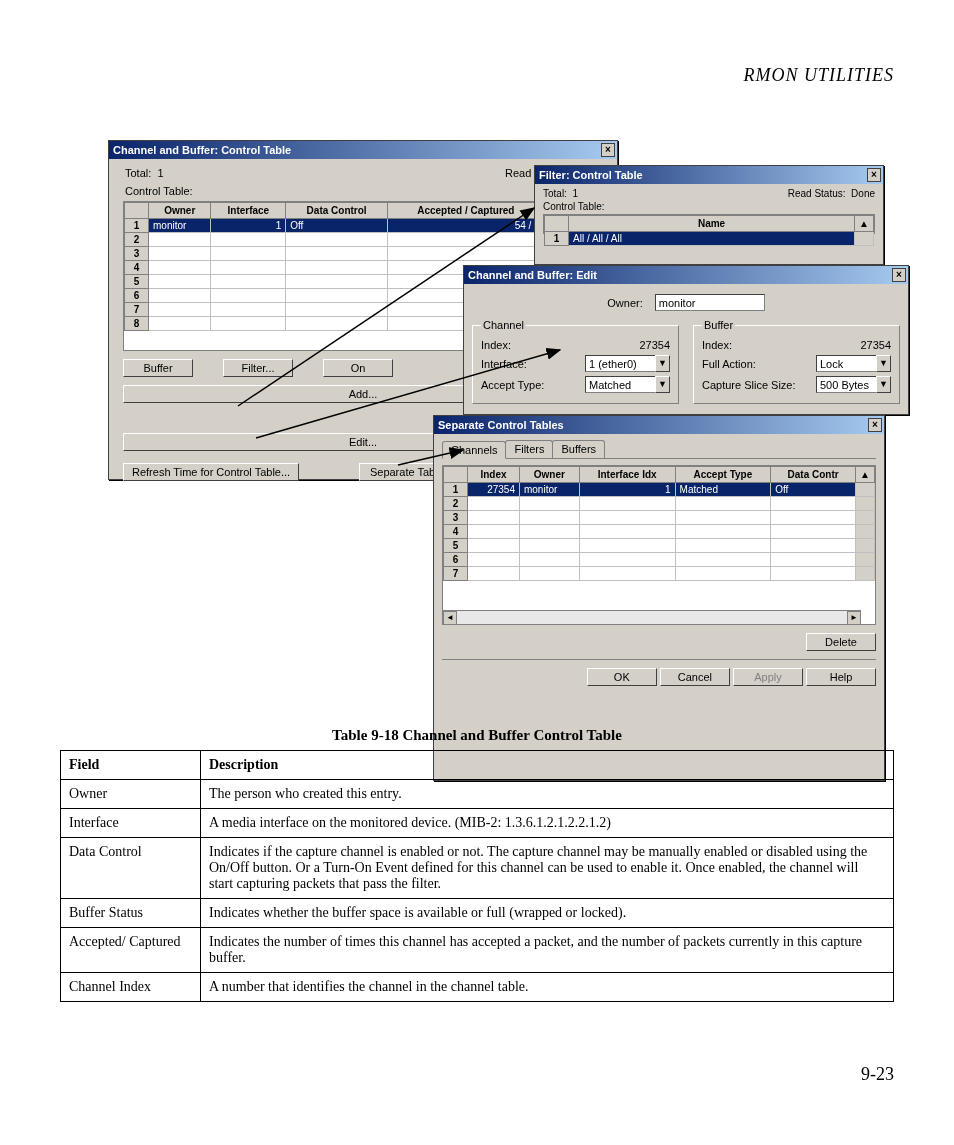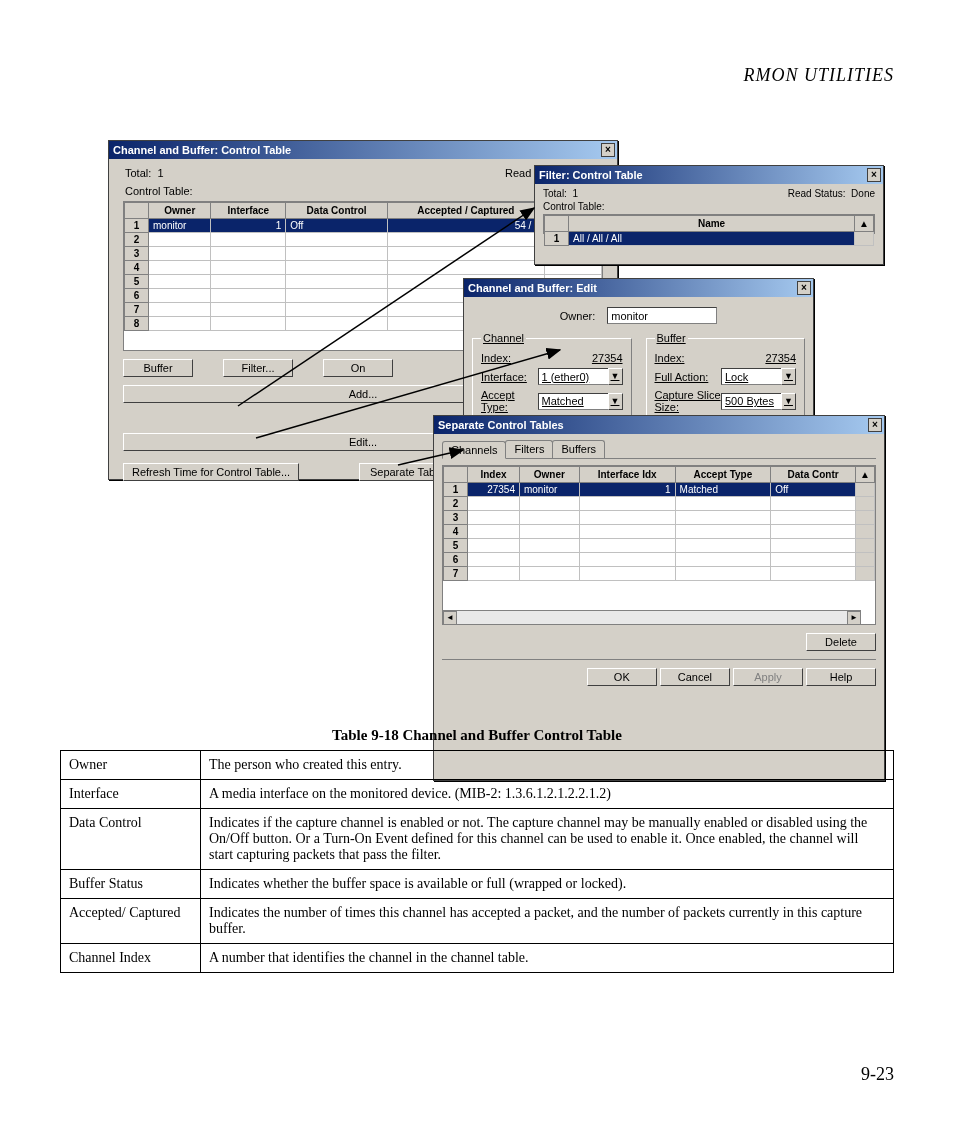--- a/index.html
+++ b/index.html
@@ -315,31 +315,31 @@
                 <td class="rownum">1</td>
                 <td>All / All / All</td>
                 <td style="background:#d4d0c8;"></td>
               </tr>
         </tbody>
           </table>
       </div>
     </div>
   </div>
 
-  <div class="dlg" style="left:355px; top:138px; width:351px; height:150px;">
+  <div class="dlg" style="left:355px; top:125px; width:446px; height:150px;">
     <div class="titlebar">
       <span>Channel and Buffer: Edit</span>
       <span class="closebtn">×</span>
     </div>
     <div class="dlg-body">
       <div class="row" style="justify-content:center; gap:12px; padding:4px 0 8px;">
         <span>Owner:</span>
         <input class="input" style="width: 110px;" value="monitor">
       </div>
-      <div style="display:flex; gap:14px;text-decoration:underline;">
+      <div style="display:flex; gap:14px;">
         <fieldset style="flex:1;">
           <legend>Channel</legend>
           <div class="row" style="justify-content:space-between; padding:2px 0;">
               <span>Index:</span>
               <span>27354</span>
             </div>
           <div class="row" style="justify-content:space-between; padding:2px 0;">
               <span>Interface:</span>
             <span class="dropdown">
                 <input class="input" style="width: 70px;" value="1 (ether0)">
@@ -493,20 +493,24 @@
     <line x1="130" y1="266" x2="426" y2="68" stroke="#000" stroke-width="1.5" marker-end="url(#ah)"></line>
     <line x1="148" y1="298" x2="452" y2="210" stroke="#000" stroke-width="1.5" marker-end="url(#ah)"></line>
     <line x1="290" y1="325" x2="355" y2="310" stroke="#000" stroke-width="1.5" marker-end="url(#ah)"></line>
   </svg>
 </div>
 
 <div class="doc-caption">Table 9-18  Channel and Buffer Control Table</div>
 
 <table class="doc-table">
   <tbody>
+      <tr>
+    <th>Field</th>
+    <th>Description</th>
+  </tr>
   <tr>
         <td>Owner</td>
         <td>The person who created this entry.</td>
       </tr>
   <tr>
         <td>Interface</td>
         <td>A media interface on the monitored device. (MIB-2: 1.3.6.1.2.1.2.2.1.2)</td>
       </tr>
   <tr>
         <td>Data Control</td>

